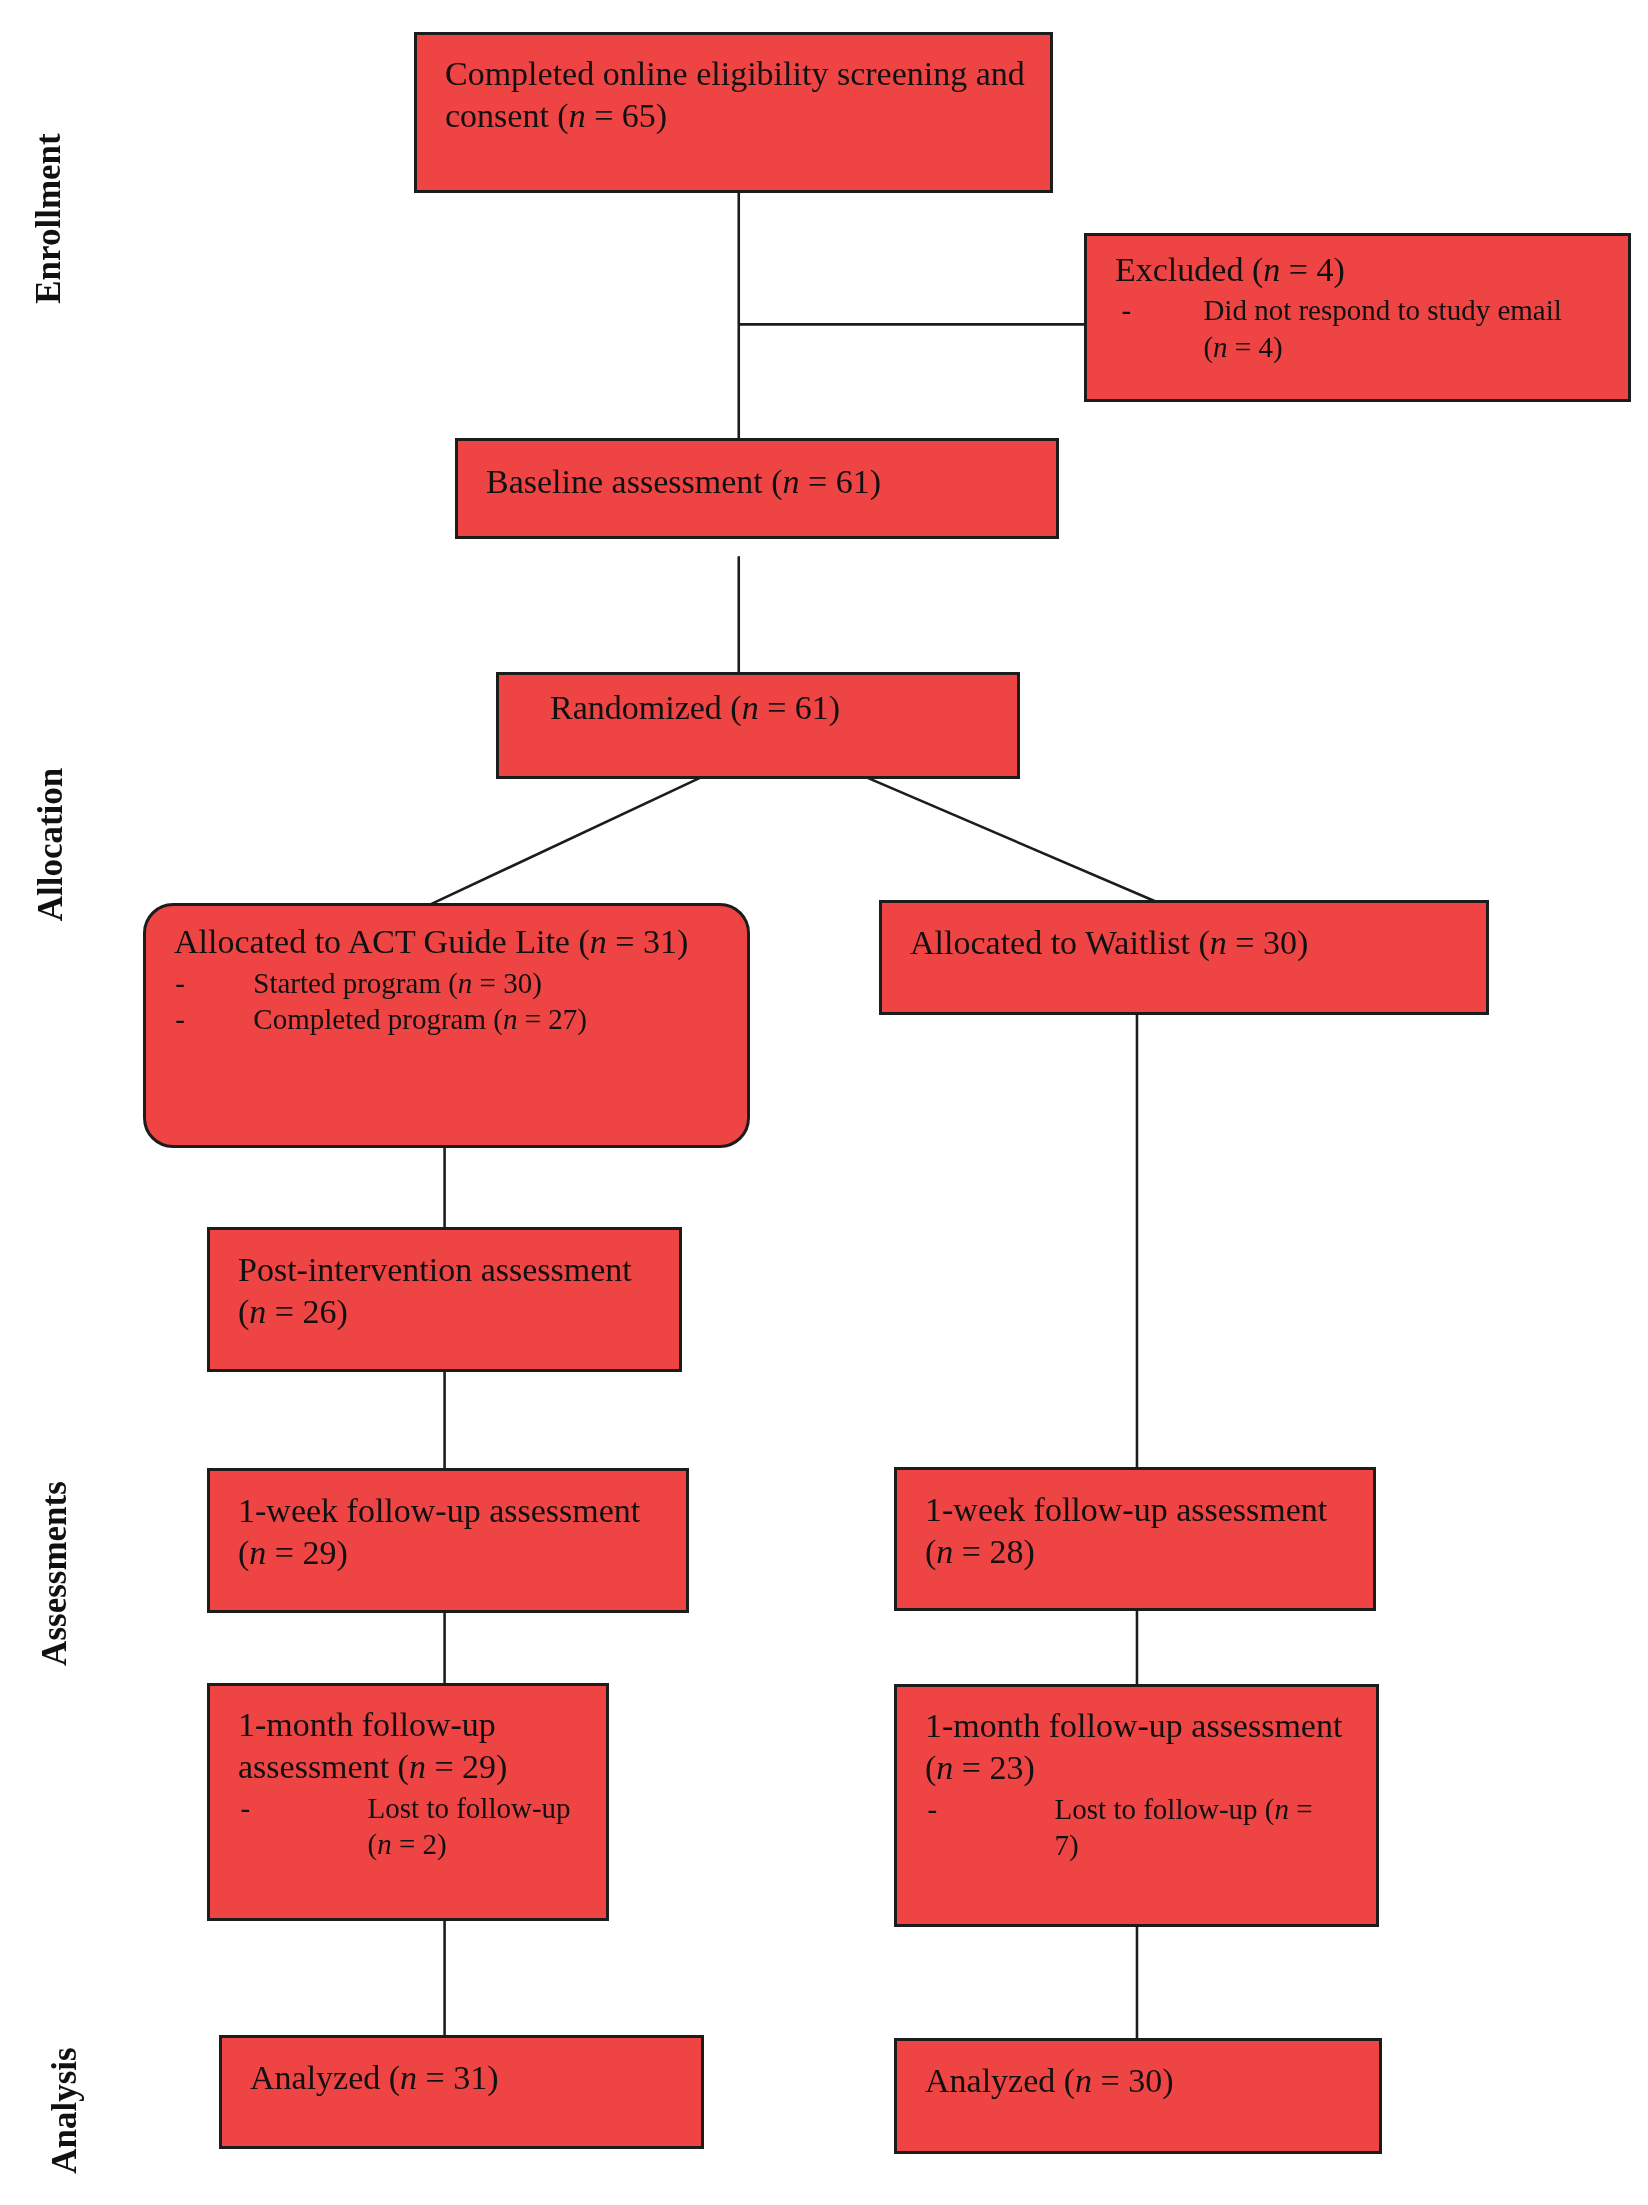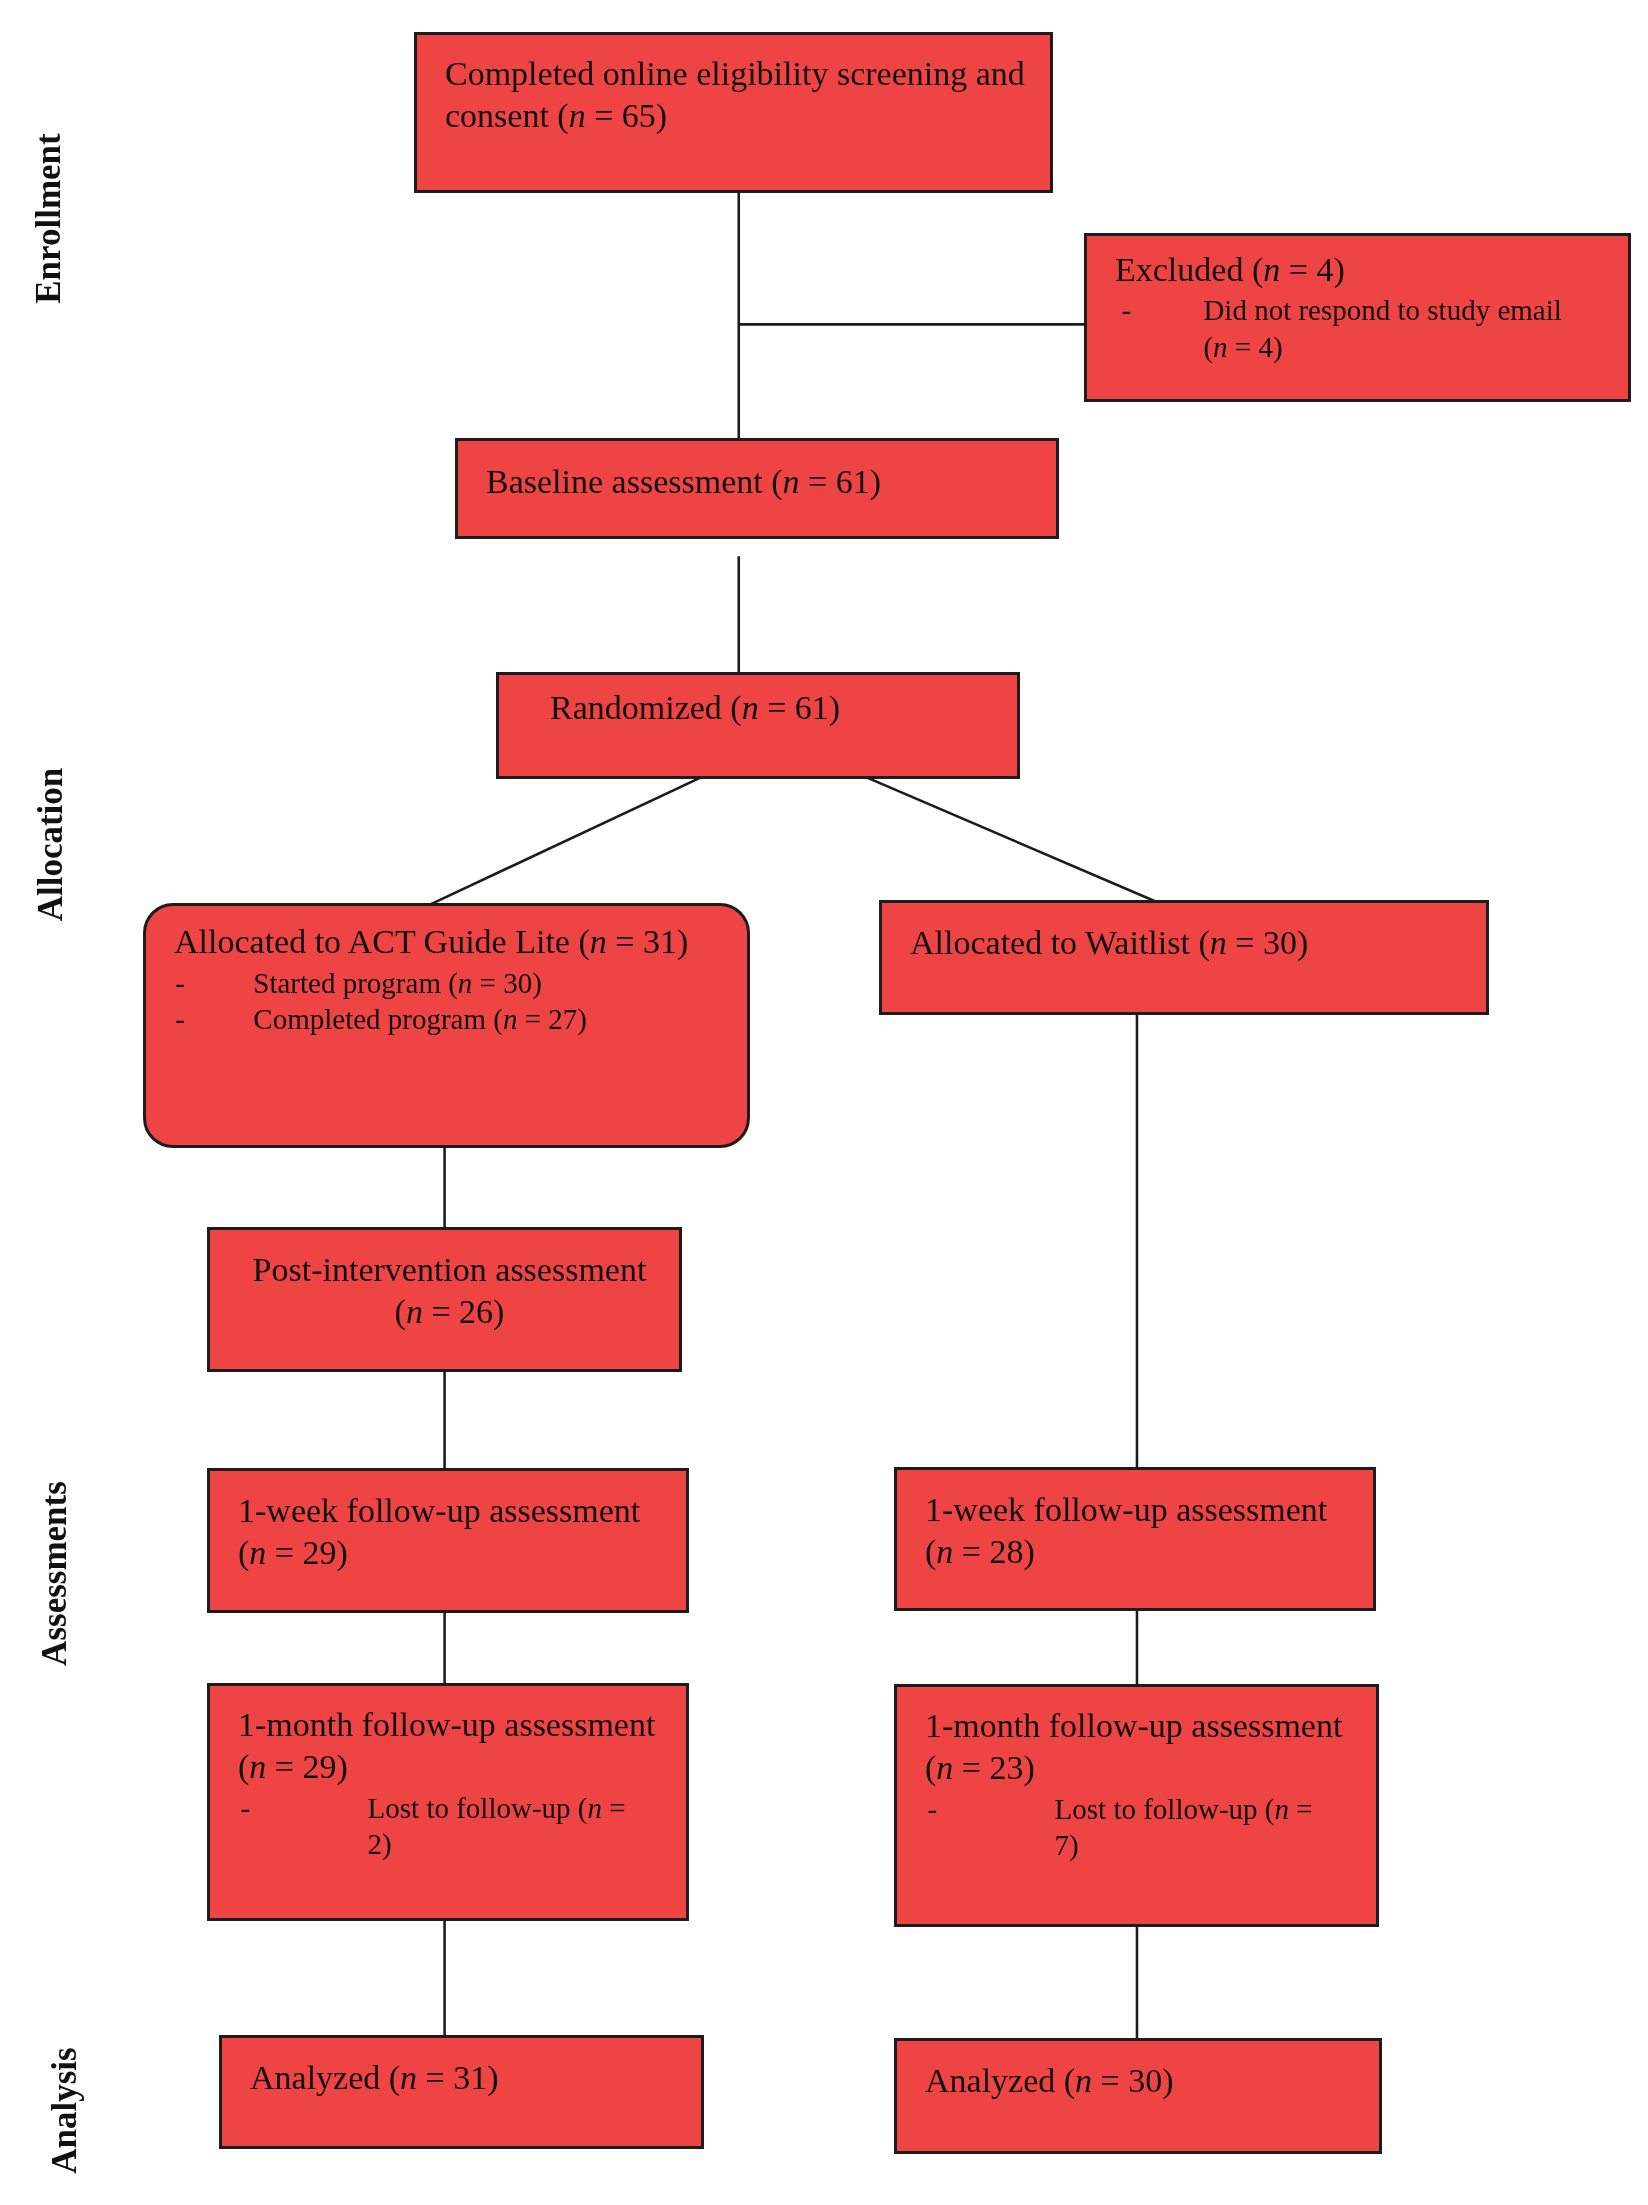--- a/index.html
+++ b/index.html
@@ -24,24 +24,24 @@
   .bullets{font-size:29px;line-height:1.26;margin-top:1.3px;}
   .bullet{display:flex;align-items:flex-start;}
   .dash{flex:0 0 auto;}
   
   .b-top       {left:414px;  top:32px;   width:639px; height:161px; padding-top:18px;}
   .b-excluded  {left:1084px; top:233px;  width:547px; height:169px; padding-top:13px;}
   .b-baseline  {left:424px;  top:438px;  width:604px; height:101px; padding-top:20px;margin-left:31px;}
   .b-random    {left:496px;  top:672px; width:524px; height:107px; padding-top:12px; padding-left:51px;}
   .b-alloc-l   {left:143px;  top:903px; width:607px; height:245px; padding-top:15.4px;border-radius:30px;}
   .b-alloc-r   {left:835px; top:900px; width:610px; height:115px; padding-top:19px;margin-left:44px;}
-  .b-post      {left:207px;  top:1227px; width:475px; height:145px; padding-top:19px;text-align:center;}
+  .b-post      {left:207px;  top:1227px; width:475px; height:145px; padding-top:19px;}
   .b-week-l    {left:207px;  top:1468px; width:482px; height:145px; padding-top:19px; padding-right:26px;}
   .b-week-r    {left:894px; top:1467px; width:482px; height:144px; padding-top:19px; padding-right:26px;}
-  .b-month-l   {left:207px;  top:1683px; width:482px; height:238px; padding-top:18px; padding-right:26px;}
+  .b-month-l   {left:207px;  top:1683px; width:402px; height:238px; padding-top:18px; padding-right:26px;}
   .b-month-r   {left:894px; top:1684px; width:485px; height:243px; padding-top:18px; padding-right:26px;}
   .b-anal-l    {left:199px;  top:2035px; width:485px; height:114px; padding-top:19px;margin-left:20px;}
   .b-anal-r    {left:894px; top:2038px; width:488px; height:116px; padding-top:19px;}
   
   .b-excluded .dash{width:82px;padding-left:6.4px;}
   .b-excluded .btext{max-width:360px;}
   .b-alloc-l .dash{width:78px;padding-left:1.3px;}
   .b-month-l .dash,.b-month-r .dash{width:103px;padding-left:2.6px;}
   .b-month-l .btext,.b-month-r .btext{max-width:276px;margin-left:24px;}
   

